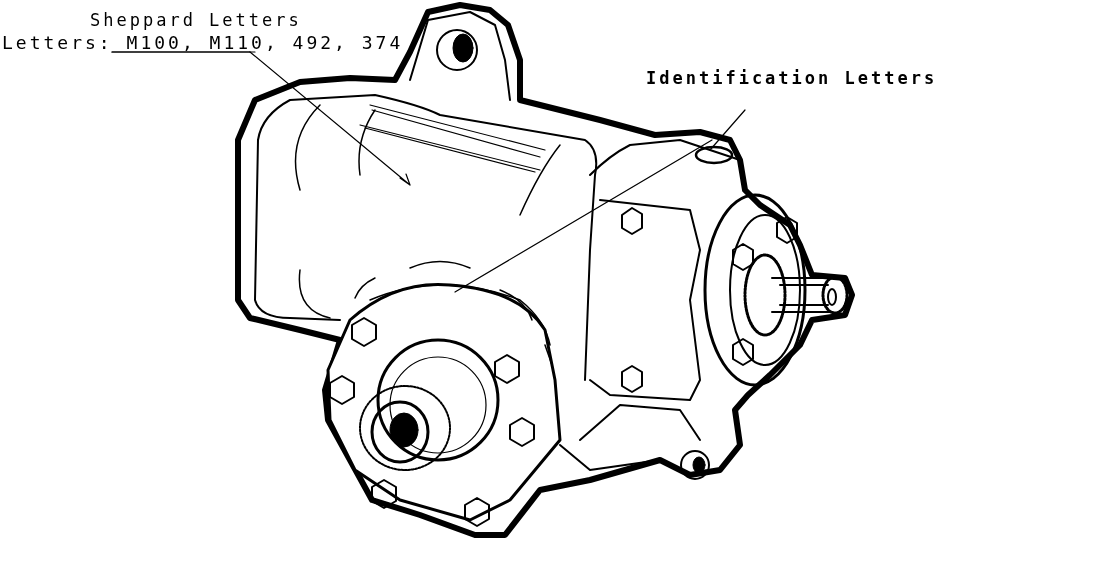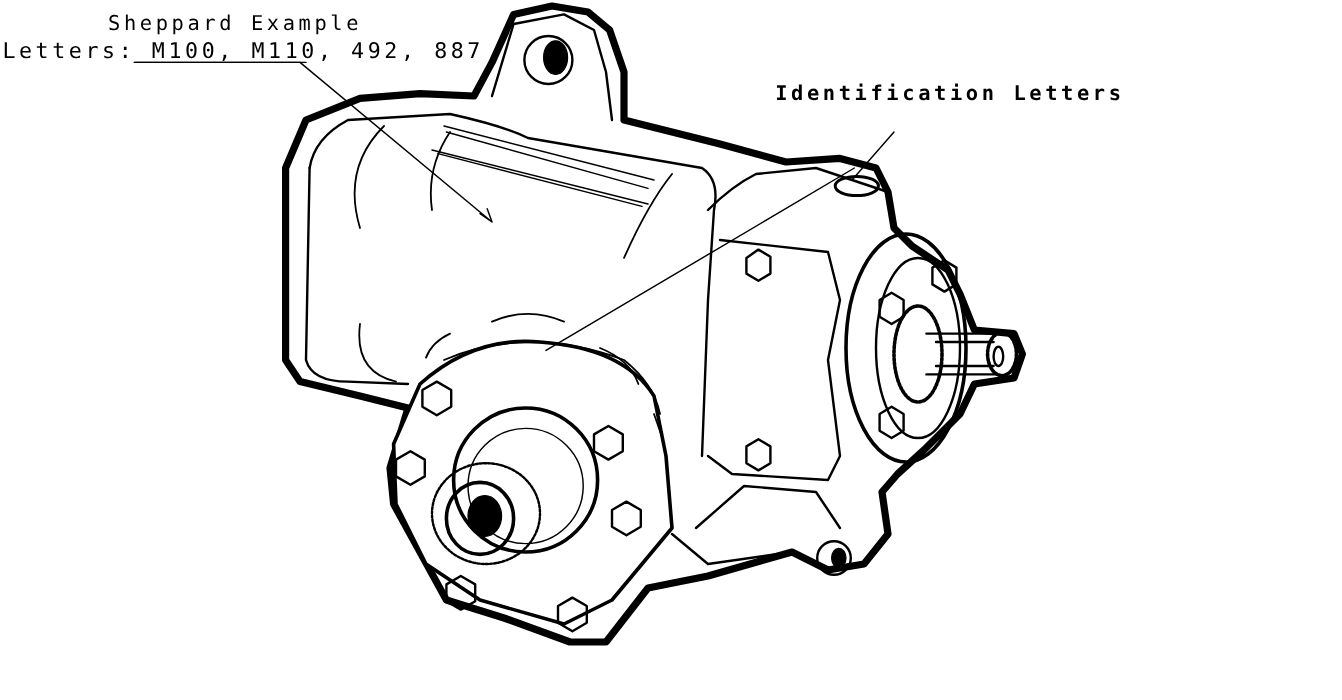--- a/index.html
+++ b/index.html
@@ -7,22 +7,22 @@
   .label { position:absolute; color:#000; font-family:"DejaVu Sans Mono", monospace; letter-spacing:3px; white-space:nowrap; }
   #series-title { left:90px; top:10px; font-size:17px; }
   #series-example { left:2px; top:32px; font-size:18px; }
   #series-example .models { display:inline; }
   #id-letters { left:646px; top:68px; font-size:17px;font-weight:bold; }
   svg.drawing { position:absolute; left:0; top:0; }
 </style>
 </head>
 <body>
 
-<div class="label" id="series-title">Sheppard Example</div>
-<div class="label" id="series-example"><span>Letters:</span> <span class="models">M100, M110, 492, 887</span></div>
+<div class="label" id="series-title">Sheppard Letters</div>
+<div class="label" id="series-example"><span>Letters:</span> <span class="models">M100, M110, 492, 374</span></div>
 <div class="label" id="id-letters">Identification Letters</div>
 
 <svg class="drawing" width="1118" height="583" viewBox="0 0 1118 583" fill="none" stroke="#000" stroke-linejoin="round" stroke-linecap="round">
 
   <path stroke-width="6" fill="#fff" d="M238,140 L255,100 L300,82 L350,78 L395,80 L410,52 L428,12 L460,5 L490,10 L508,25 L520,60 L520,100
        L600,120 L655,135 L700,132 L730,140 L740,160 L745,190 L760,205 L775,215 L790,225 L800,245
        L812,275 L845,278 L852,295 L845,315 L812,320 L800,345 L770,375 L748,395 L735,410 L740,445
        L720,470 L690,475 L660,460 L590,480 L540,490 L505,535 L475,535 L420,515 L372,500 L350,460 L328,420
        L325,390 L340,340 L300,330 L250,318 L238,300 Z"></path>
 

